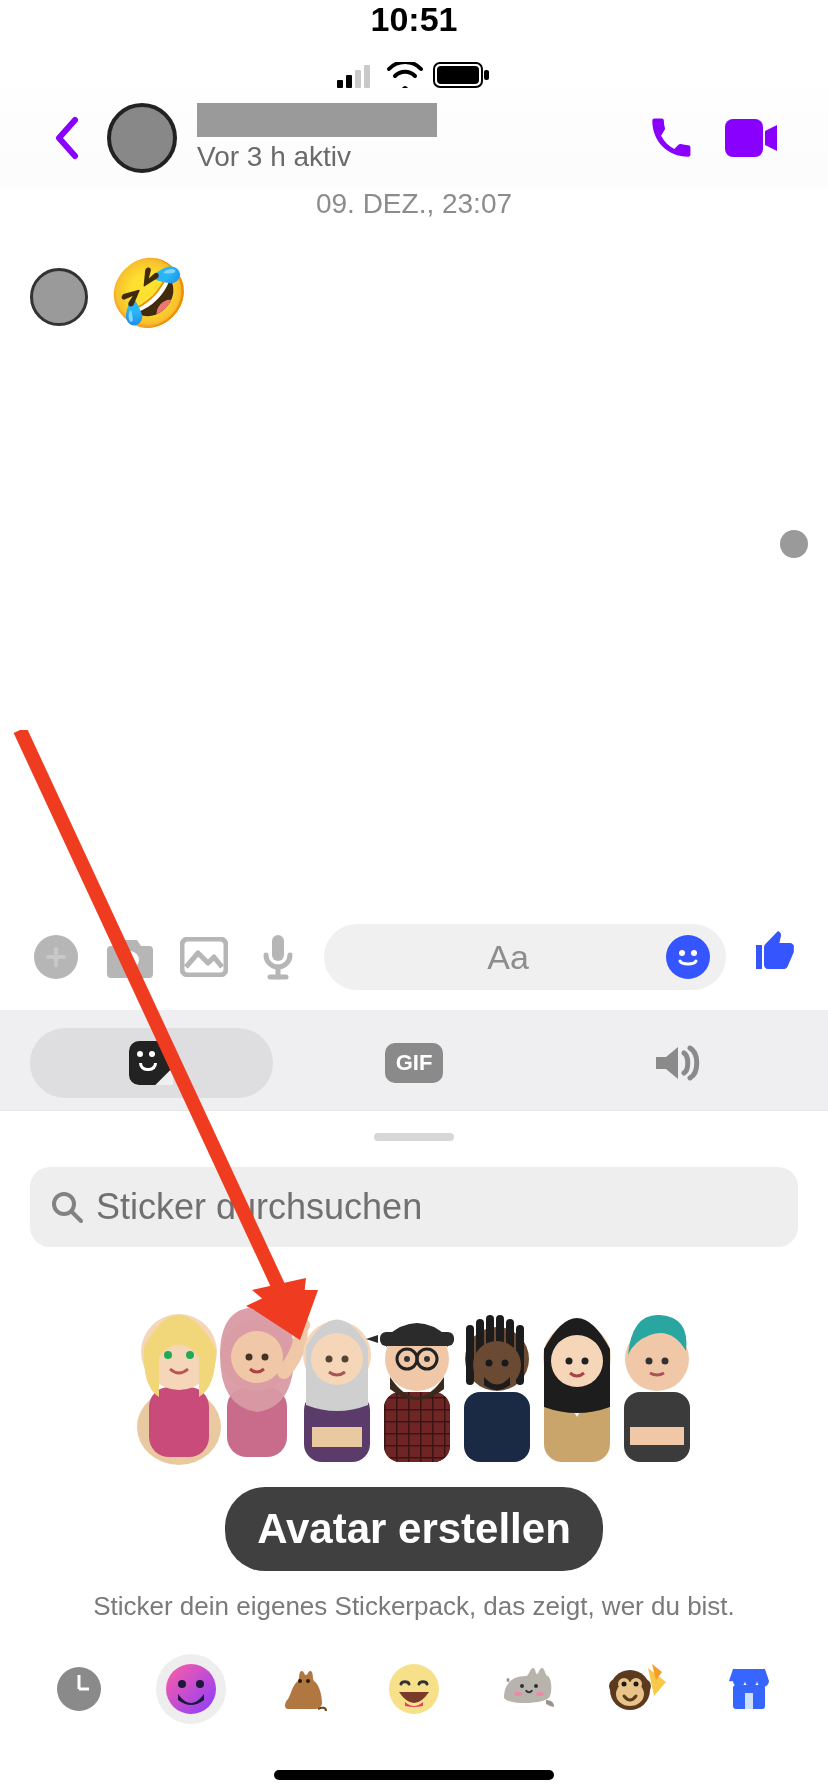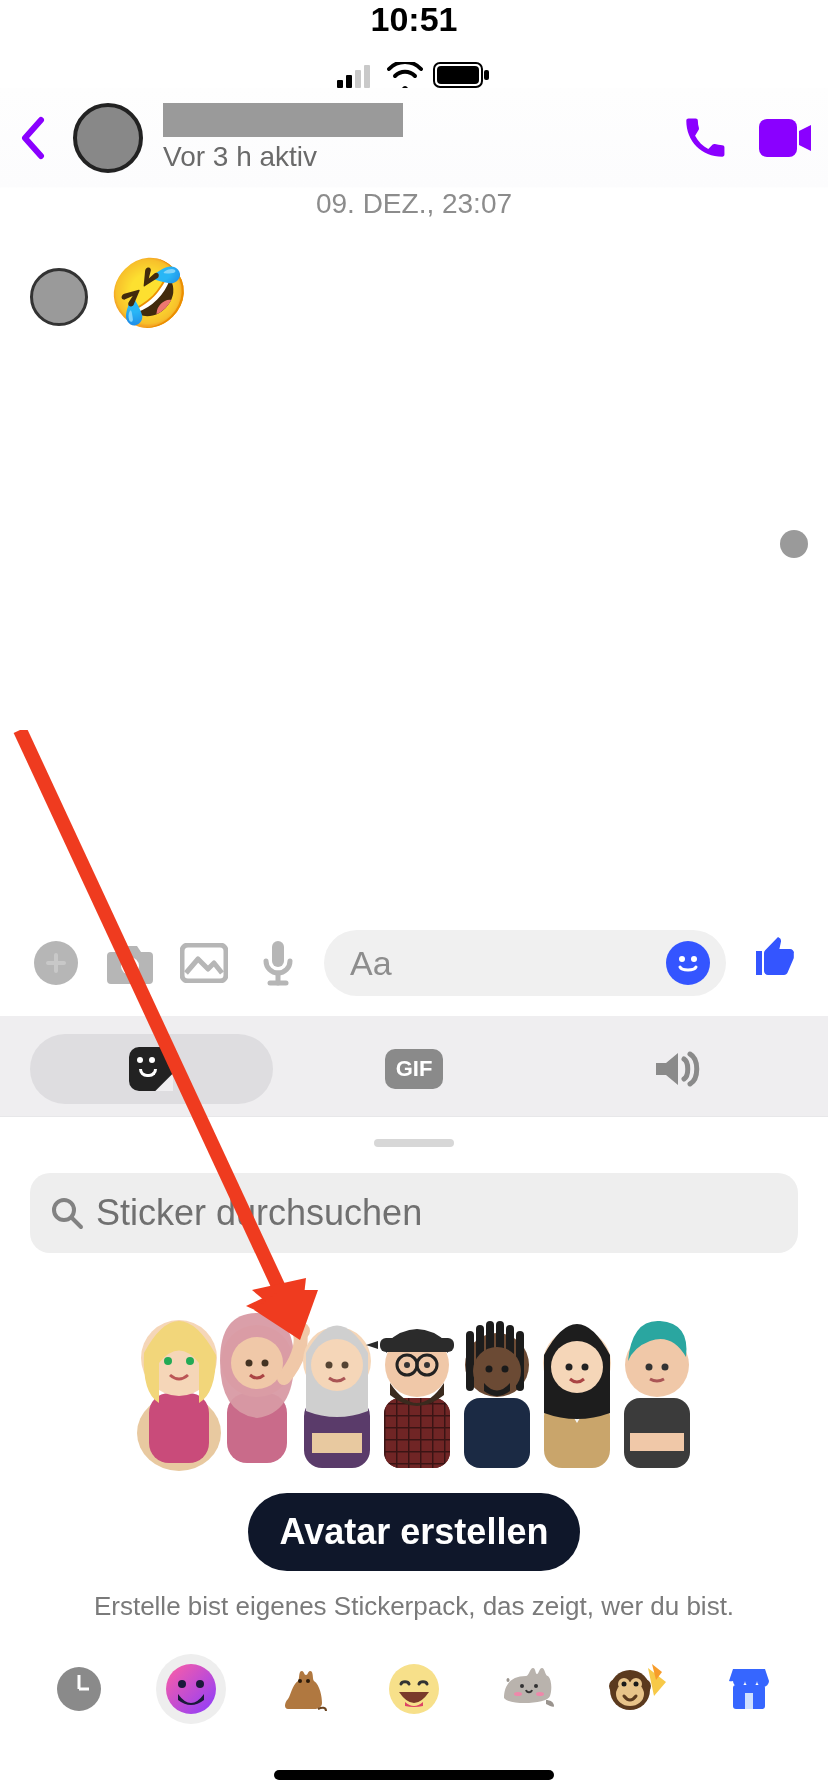--- a/index.html
+++ b/index.html
@@ -2,37 +2,37 @@
 <html><head>
 <meta charset="utf-8">
 <style>
   * { box-sizing: border-box; margin: 0; padding: 0; }
   html, body { width: 828px; height: 1792px; font-family: -apple-system, Helvetica, Arial, sans-serif; background:#fff; overflow:hidden; position:relative;}
   
   .status-bar { height: 88px; display:flex; align-items:center; justify-content:space-between; padding: 0 40px; flex-direction: column; }
   .status-time { font-size: 34px; font-weight:600; }
   .status-right { display:flex; align-items:center; gap:10px;}
   
-  .chat-header { height:100px; display:flex; align-items:center; padding: 0 13px; gap:20px; border-bottom: 1px solid rgba(0,0,0,0); background: linear-gradient(#fefefe, #fcfcfd);}
+  .chat-header { height:100px; display:flex; align-items:center; padding: 0 47px; gap:20px; border-bottom: 1px solid rgba(0,0,0,0); background: linear-gradient(#fefefe, #fcfcfd);}
   .back-chevron { color:#8a2be2; font-size:46px; font-weight:500; width:40px; display:flex; justify-content:center;}
   .conv-avatar { width:70px;height:70px;border-radius:50%; background:#888; border:4px solid #222; flex-shrink:0;}
   .conv-title-wrap { flex:1; display:flex; flex-direction:column; justify-content:center;}
   .conv-name-redact { width:240px; height:34px; background:#9a9a9a;}
   .conv-sub { font-size:28px; color:#6a6a6a; margin-top:4px;}
   .hdr-icon { width:60px; height:60px; display:flex; align-items:center; justify-content:center; color:#8a00ff;}
   
   .mid-ts { text-align:center; font-size:28px; color:#8c8c8c; }
   
   .msg-row { display:flex; align-items:flex-end; gap:20px; padding: 40px 30px 10px 30px;}
   .msg-avatar { width:58px;height:58px;border-radius:50%; background:#9a9a9a; border:3px solid #333;}
   .msg-emoji { font-size:66px; line-height:1;}
   .seen-dot { position:absolute; right:20px; top:530px; width:28px;height:28px;border-radius:50%; background:#9a9a9a;}
   
   .lower { position:absolute; left:0; right:0; bottom:0; display:flex; flex-direction:column;}
-  .input-row { display:flex; align-items:center; gap:18px; padding: 20px 28px; }
+  .input-row { display:flex; align-items:center; gap:18px; padding: 20px 28px; text-align: center; }
   .ir-icon { width:56px; height:56px; display:flex; align-items:center; justify-content:center; color:#b6b6b6;}
   .text-pill { flex:1; height:66px; background:#f0f0f0; border-radius:40px; display:flex; align-items:center; padding:0 16px 0 26px; }
   .text-pill-ph { color:#8d8d8d; font-size:34px; flex:1;}
   .pill-emoji { width:44px;height:44px; border-radius:50%; background:#3455ff; display:flex; align-items:center; justify-content:center; color:#fff; font-size:26px;}
   .thumb { color:#3455ff; font-size:50px; padding-left:8px;}
   
   .media-tabs { background:#efeef0; padding: 18px 30px 12px 30px; display:flex; gap:20px; border-bottom:1px solid #e7e7e9;}
   .mt-seg { flex:1; height:70px; border-radius:40px; display:flex; align-items:center; justify-content:center; color:#4a4a4a;}
   .mt-seg.active { background:#dedde0; }
   .sticker-ic { width:44px;height:44px;border-radius:10px;background:#222; position:relative;}
@@ -41,21 +41,21 @@
   .sticker-face span{width:6px;height:6px;border-radius:50%;background:#fff;display:block;}
   .sticker-mouth{position:absolute; left:10px; top:22px; width:18px; height:8px; border:3px solid #fff; border-top:none; border-radius:0 0 12px 12px;}
   .gif-ic { width:58px;height:40px;border-radius:10px;background:#8a8a8a;color:#fff;font-weight:800;font-size:22px;display:flex;align-items:center;justify-content:center;}
   
   .panel { background:#fff; border-radius:20px 20px 0 0; padding: 22px 30px 10px 30px; display:flex; flex-direction:column; align-items:center; gap:20px; position:relative;}
   .grabber{ width:80px;height:8px;border-radius:4px;background:#d7d7d7; margin-bottom:6px;}
   .search-pill{ width:100%; height:80px; background:#eeeeee; border-radius:20px; display:flex; align-items:center; padding:0 20px; gap:12px;}
   .search-ph{ color:#707070; font-size:36px;}
   .avatars-row{ width:100%; height:200px; display:flex; justify-content:center; align-items:flex-end; gap:-10px;}
   .avatars-row svg{display:block;}
-  .create-btn{ background:#0f172a; color:#fff; font-weight:600; font-size:36px; padding:18px 32px; border-radius:40px; border:none;}
+  .create-btn{ background:#404040; color:#fff; font-weight:600; font-size:42px; padding:18px 32px; border-radius:40px; border:none;}
   .hint{ color:#7a7a7a; font-size:26px; text-align:center;}
   
   .pack-strip{ display:flex; align-items:center; justify-content:space-between; padding:22px 44px 28px 44px;}
   .pack-item{ width:70px;height:70px; display:flex;align-items:center;justify-content:center; border-radius:50%;}
   .pack-item.sel{ background:#eee;}
   .clock-ic{ width:44px;height:44px;border-radius:50%;background:#8a8a8a;position:relative;}
   .clock-ic::after{content:"";position:absolute;left:50%;top:50%;width:3px;height:14px;background:#fff;transform-origin:bottom;transform:translate(-50%,-100%);}
   .clock-ic::before{content:"";position:absolute;left:50%;top:50%;width:10px;height:3px;background:#fff;transform:translate(0,-50%);}
   
   .home-ind{ position:absolute; bottom:12px; left:50%; transform:translateX(-50%); width:280px; height:10px; border-radius:6px; background:#000;}
@@ -291,21 +291,21 @@
           <pattern id="plaid" width="12" height="12" patternUnits="userSpaceOnUse">
             <rect width="12" height="12" fill="#702525"></rect>
             <line x1="0" y1="0" x2="0" y2="12" stroke="#3a1414" stroke-width="3"></line>
             <line x1="0" y1="0" x2="12" y2="0" stroke="#3a1414" stroke-width="3"></line>
           </pattern>
         </defs>
       </svg>
     </div>
 
     <button class="create-btn">Avatar erstellen</button>
-    <div class="hint">Erstelle bist eigenes Stickerpack, das zeigt, wer du bist.</div>
+    <div class="hint">Sticker dein eigenes Stickerpack, das zeigt, wer du bist.</div>
   </div>
 
   <div class="pack-strip">
     <div class="pack-item">
       <div class="clock-ic"></div>
     </div>
     <div class="pack-item sel">
       <svg width="54" height="54" viewBox="0 0 54 54">
         <defs>
             <linearGradient id="g1" x1="0" y1="0" x2="1" y2="1">

